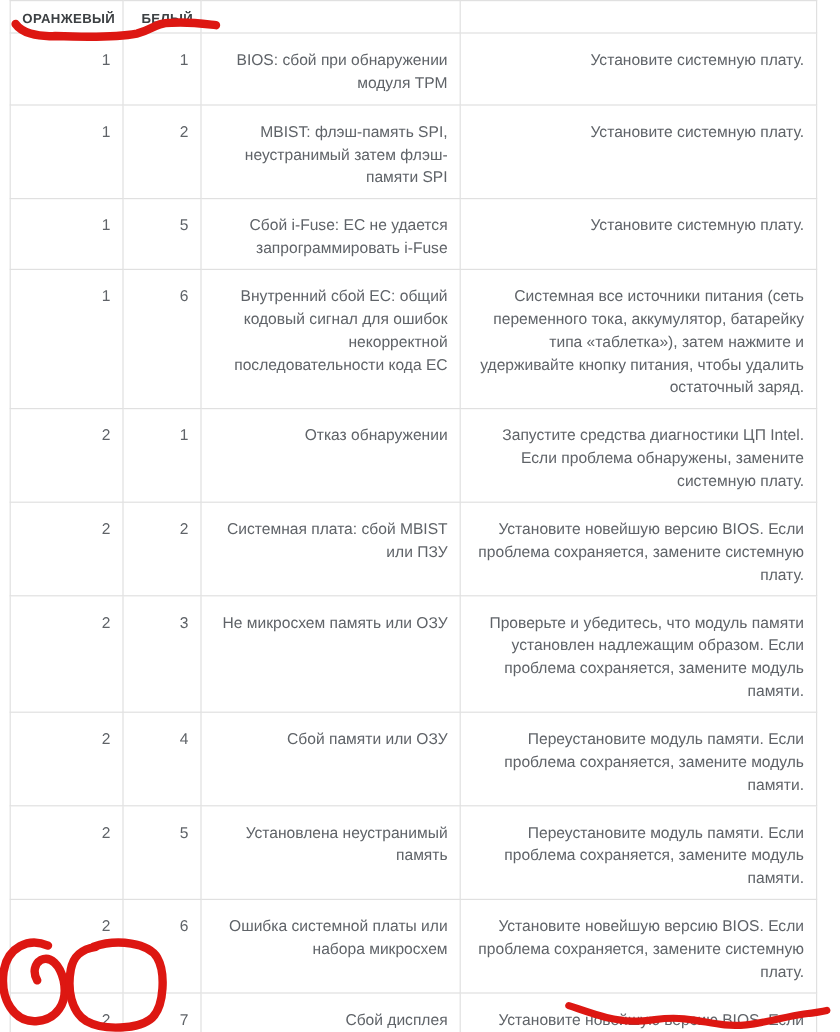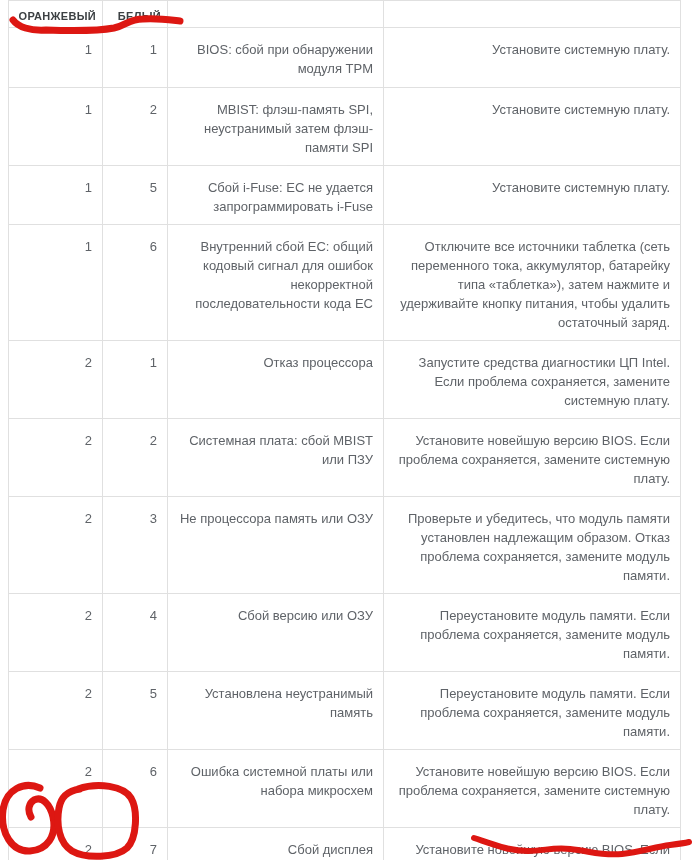--- a/index.html
+++ b/index.html
@@ -101,44 +101,44 @@
         <tr style="height: 58px;">
           <td>1</td>
           <td>5</td>
           <td>Сбой i-Fuse: EC не удается запрограммировать i-Fuse</td>
           <td>Установите системную плату.</td>
         </tr>
         <tr style="height: 87px;">
           <td>1</td>
           <td>6</td>
           <td>Внутренний сбой EC: общий кодовый сигнал для ошибок некорректной последовательности кода EC</td>
-          <td>Отключите все источники таблетка (сеть переменного тока, аккумулятор, батарейку типа «таблетка»), затем нажмите и удерживайте кнопку питания, чтобы удалить остаточный заряд.</td>
+          <td>Системная все источники питания (сеть переменного тока, аккумулятор, батарейку типа «таблетка»), затем нажмите и удерживайте кнопку питания, чтобы удалить остаточный заряд.</td>
         </tr>
         <tr style="height: 59px;">
           <td>2</td>
           <td>1</td>
-          <td>Отказ процессора</td>
-          <td>Запустите средства диагностики ЦП Intel. Если проблема сохраняется, замените системную плату.</td>
+          <td>Отказ обнаружении</td>
+          <td>Запустите средства диагностики ЦП Intel. Если проблема обнаружены, замените системную плату.</td>
         </tr>
         <tr style="height: 60px;">
           <td>2</td>
           <td>2</td>
           <td>Системная плата: сбой MBIST или ПЗУ</td>
           <td>Установите новейшую версию BIOS. Если проблема сохраняется, замените системную плату.</td>
         </tr>
         <tr style="height: 77px;">
           <td>2</td>
           <td>3</td>
-          <td>Не процессора память или ОЗУ</td>
-          <td>Проверьте и убедитесь, что модуль памяти установлен надлежащим образом. Отказ проблема сохраняется, замените модуль памяти.</td>
+          <td>Не микросхем память или ОЗУ</td>
+          <td>Проверьте и убедитесь, что модуль памяти установлен надлежащим образом. Если проблема сохраняется, замените модуль памяти.</td>
         </tr>
         <tr style="height: 58px;">
           <td>2</td>
           <td>4</td>
-          <td>Сбой версию или ОЗУ</td>
+          <td>Сбой памяти или ОЗУ</td>
           <td>Переустановите модуль памяти. Если проблема сохраняется, замените модуль памяти.</td>
         </tr>
         <tr style="height: 58px;">
           <td>2</td>
           <td>5</td>
           <td>Установлена неустранимый память</td>
           <td>Переустановите модуль памяти. Если проблема сохраняется, замените модуль памяти.</td>
         </tr>
         <tr style="height: 58px;">
           <td>2</td>

